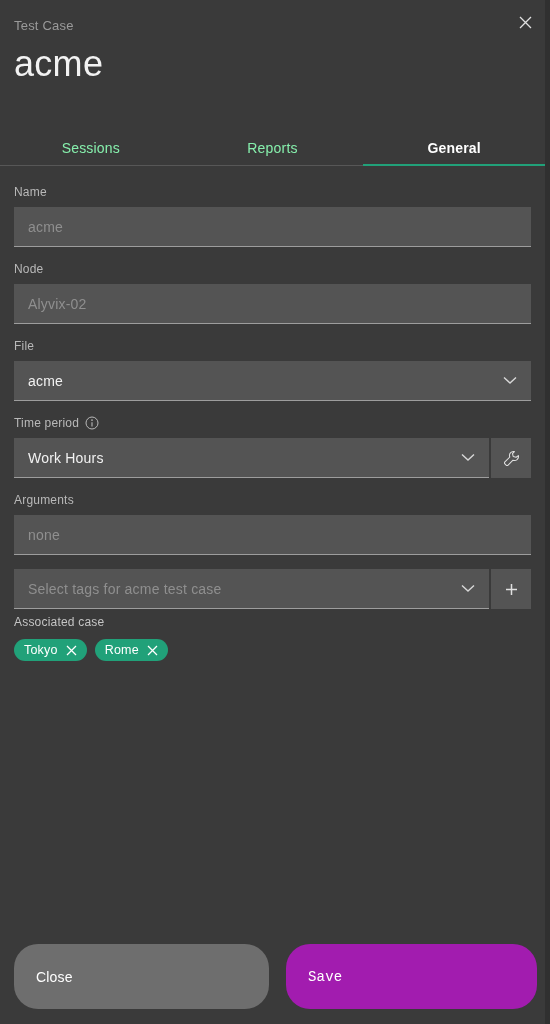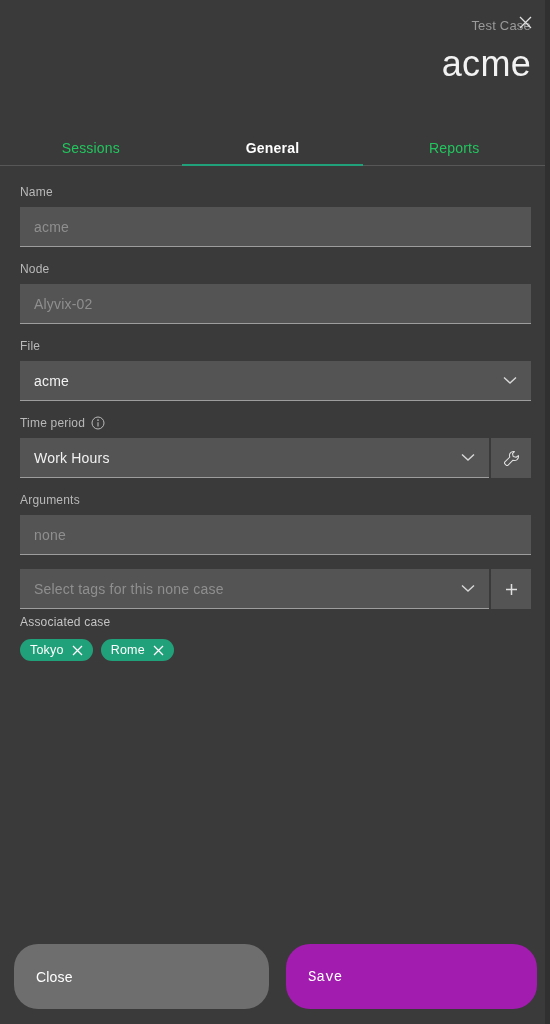--- a/index.html
+++ b/index.html
@@ -35,21 +35,20 @@
     box-sizing: border-box;
     background: #3a3a3a;
   }
 
   
   .header {
     position: relative;
     padding: 18px 14px 0 14px;
     height: 128px;
     box-sizing: border-box;
-    text-align: right;
   }
   .kicker {
     font-size: 13px;
     color: #9a9a9a;
     line-height: 16px;
     letter-spacing: .2px;
   }
   .title {
     font-size: 36px;
     font-weight: 400;
@@ -74,36 +73,36 @@
   
   .tabs {
     display: flex;
     height: 38px;
     align-items: flex-end;
   }
   .tab {
     flex: 1 1 0;
     text-align: center;
     font-size: 14px;
-    color: #22c55e;
+    color: #86efac;
     padding-bottom: 9px;
     border-bottom: 1px solid #575757;
     cursor: pointer;
     letter-spacing: .2px;
   }
   .tab.active {
     color: #ffffff;
     font-weight: bold;
     border-bottom: 2px solid #21a179;
     padding-bottom: 8px;
   }
 
   
   .form {
-    padding: 18px 14px 0 20px;
+    padding: 18px 14px 0 14px;
   }
   .field { margin-bottom: 14px; }
   .field-label {
     font-size: 12px;
     color: #b9b9b9;
     line-height: 16px;
     margin-bottom: 7px;
     display: flex;
     align-items: center;
     gap: 6px;
@@ -242,25 +241,25 @@
       <svg width="13" height="13" viewBox="0 0 13 13">
         <path d="M1 1 L12 12 M12 1 L1 12" stroke="#e0e0e0" stroke-width="1.3" fill="none"></path>
       </svg>
     </div>
   </div>
 
   <div class="tabs">
     <div class="tab">
       <span>Sessions</span>
     </div>
+    <div class="tab">
+      <span>Reports</span>
+    </div>
     <div class="tab active">
       <span>General</span>
-    </div>
-    <div class="tab">
-      <span>Reports</span>
     </div>
   </div>
 
   <div class="form">
 
     <div class="field">
       <div class="field-label">Name</div>
       <div class="control-row">
         <div class="input-box placeholder w-full">
           <span>acme</span>
@@ -327,21 +326,21 @@
       <div class="control-row">
         <div class="input-box placeholder w-full">
           <span>none</span>
         </div>
       </div>
     </div>
 
     <div class="field" style="margin-bottom:6px;">
       <div class="control-row">
         <div class="select-box w-with-side">
-          <span class="sel-text placeholder">Select tags for this none case</span>
+          <span class="sel-text placeholder">Select tags for acme test case</span>
           <span class="chev">
             <svg width="14" height="9" viewBox="0 0 14 9">
               <path d="M1 1.5 L7 7 L13 1.5" stroke="#d8d8d8" stroke-width="1.4" fill="none"></path>
             </svg>
           </span>
         </div>
         <div class="side-btn">
           <span>
             <svg width="15" height="15" viewBox="0 0 15 15">
               <path d="M7.5 2 L7.5 13 M2 7.5 L13 7.5" stroke="#e0e0e0" stroke-width="1.5" fill="none"></path>

